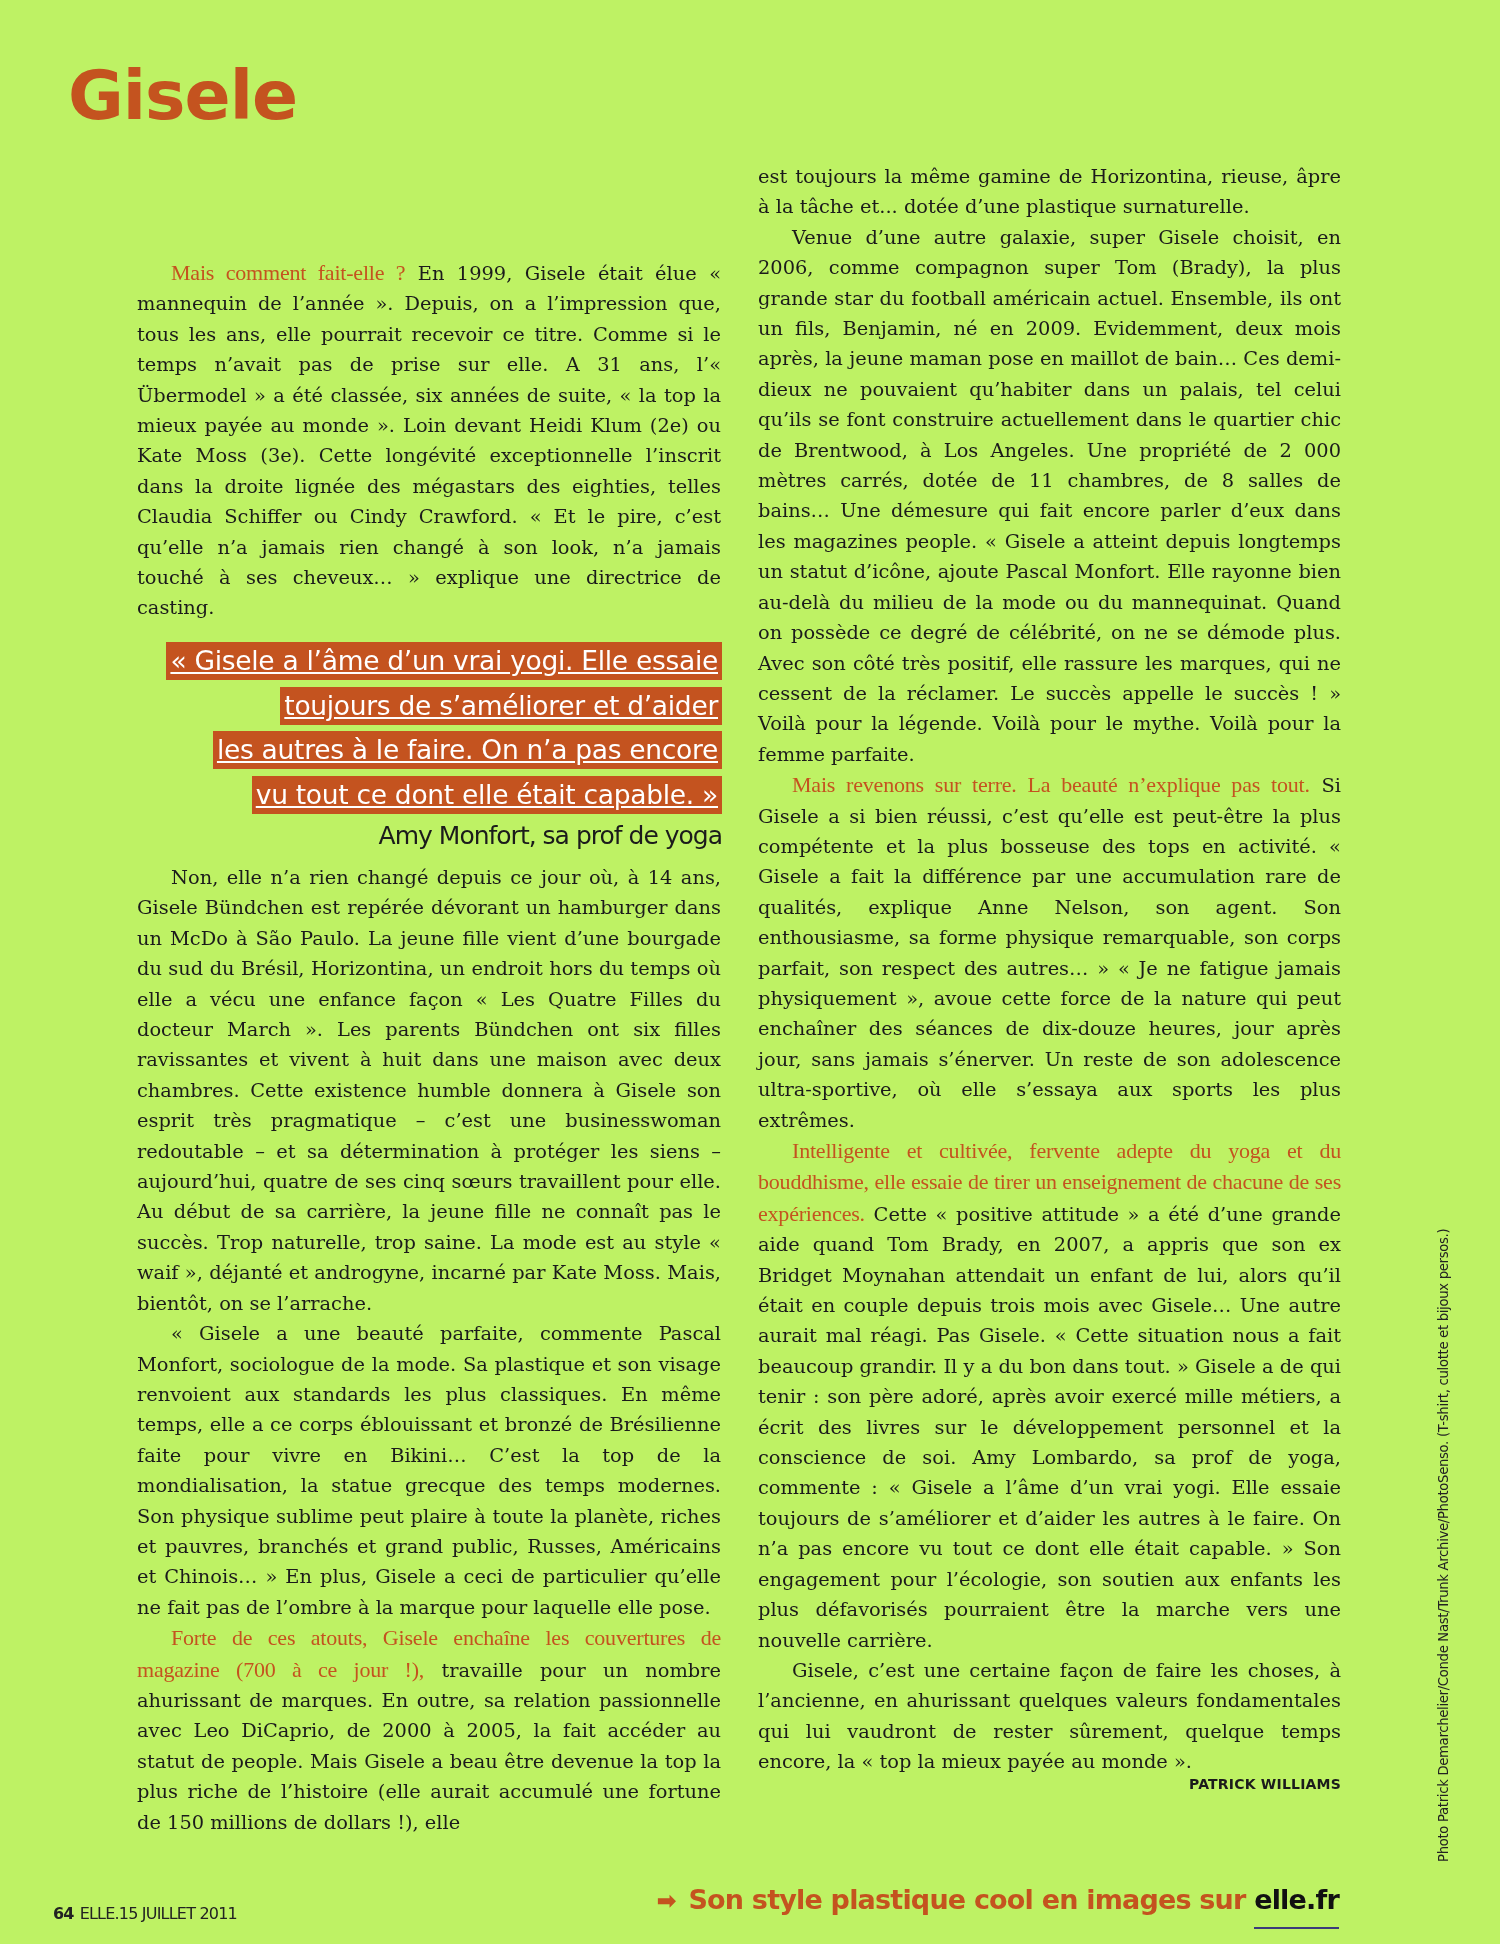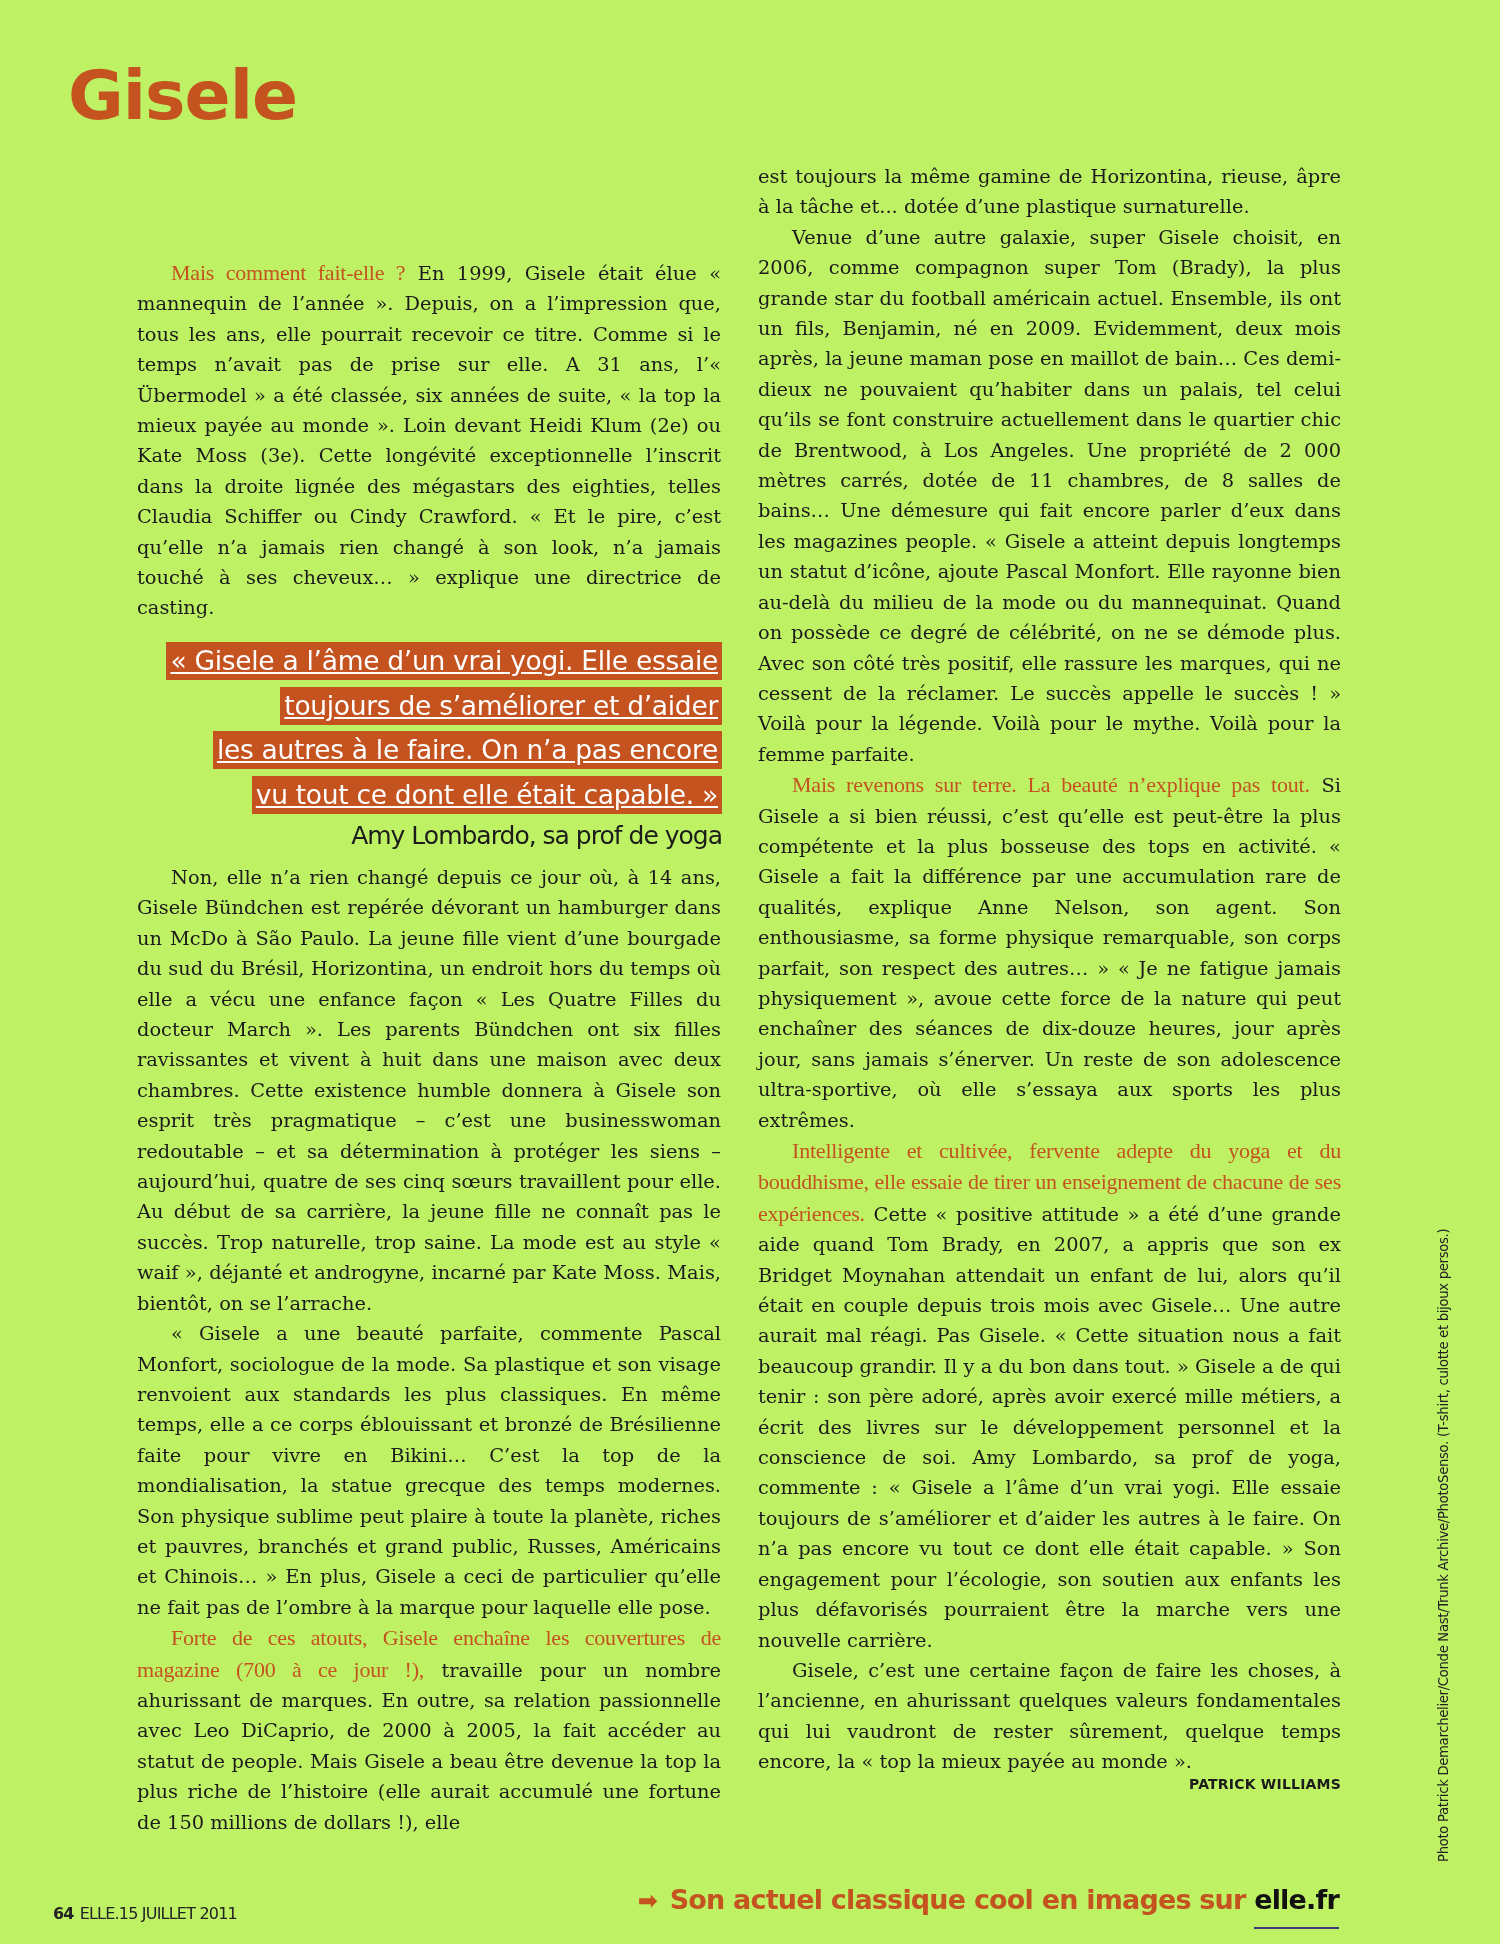--- a/index.html
+++ b/index.html
@@ -79,21 +79,21 @@
 
   <div class="col col-left-a">
       <p><span class="lead">Mais comment fait-elle ?</span><span> En 1999, Gisele était élue « mannequin de l’année ». Depuis, on a l’impression que, tous les ans, elle pourrait recevoir ce titre. Comme si le temps n’avait pas de prise sur elle. A 31 ans, l’« Übermodel » a été classée, six années de suite, « la top la mieux payée au monde ». Loin devant Heidi Klum (2e) ou Kate Moss (3e). Cette longévité exceptionnelle l’inscrit dans la droite lignée des mégastars des eighties, telles Claudia Schiffer ou Cindy Crawford. « Et le pire, c’est qu’elle n’a jamais rien changé à son look, n’a jamais touché à ses cheveux… » explique une directrice de casting.</span></p>
     </div>
 
   <div class="pullquote">
     <div class="pq-line"><span>« Gisele a l’âme d’un vrai yogi. Elle essaie</span></div>
     <div class="pq-line"><span>toujours de s’améliorer et d’aider</span></div>
     <div class="pq-line"><span>les autres à le faire. On n’a pas encore</span></div>
     <div class="pq-line"><span>vu tout ce dont elle était capable. »</span></div>
-    <span class="pq-attrib">Amy Lombardo, sa prof de yoga</span>
+    <span class="pq-attrib">Amy Monfort, sa prof de yoga</span>
   </div>
 
   <div class="col col-left-b">
       <p><span>Non, elle n’a rien changé depuis ce jour où, à 14 ans, Gisele Bündchen est repérée dévorant un hamburger dans un McDo à São Paulo. La jeune fille vient d’une bourgade du sud du Brésil, Horizontina, un endroit hors du temps où elle a vécu une enfance façon « Les Quatre Filles du docteur March ». Les parents Bündchen ont six filles ravissantes et vivent à huit dans une maison avec deux chambres. Cette existence humble donnera à Gisele son esprit très pragmatique – c’est une businesswoman redoutable – et sa détermination à protéger les siens – aujourd’hui, quatre de ses cinq sœurs travaillent pour elle. Au début de sa carrière, la jeune fille ne connaît pas le succès. Trop naturelle, trop saine. La mode est au style « waif », déjanté et androgyne, incarné par Kate Moss. Mais, bientôt, on se l’arrache.</span></p>
       <p><span>« Gisele a une beauté parfaite, commente Pascal Monfort, sociologue de la mode. Sa plastique et son visage renvoient aux standards les plus classiques. En même temps, elle a ce corps éblouissant et bronzé de Brésilienne faite pour vivre en Bikini… C’est la top de la mondialisation, la statue grecque des temps modernes. Son physique sublime peut plaire à toute la planète, riches et pauvres, branchés et grand public, Russes, Américains et Chinois… » En plus, Gisele a ceci de particulier qu’elle ne fait pas de l’ombre à la marque pour laquelle elle pose.</span></p>
       <p><span class="lead">Forte de ces atouts, Gisele enchaîne les couvertures de magazine (700 à ce jour !),</span><span> travaille pour un nombre ahurissant de marques. En outre, sa relation passionnelle avec Leo DiCaprio, de 2000 à 2005, la fait accéder au statut de people. Mais Gisele a beau être devenue la top la plus riche de l’histoire (elle aurait accumulé une fortune de 150 millions de dollars !), elle</span></p>
     </div>
 
   <div class="col col-right">
       <p class="noindent"><span>est toujours la même gamine de Horizontina, rieuse, âpre à la tâche et... dotée d’une plastique surnaturelle.</span></p>
@@ -104,18 +104,18 @@
     </div>
 
   <div class="signature">PATRICK WILLIAMS</div>
 
   <div class="footer-left">
     <span class="pagenum">64</span><span>ELLE.15 JUILLET 2011</span>
   </div>
 
   <div class="footer-promo">
     <span class="arrow">➡</span>
-    <span>Son actuel classique cool en images sur</span>
+    <span>Son style plastique cool en images sur</span>
     <span class="site">elle.fr</span>
   </div>
 
   <div class="credit">Photo Patrick Demarchelier/Conde Nast/Trunk Archive/PhotoSenso. (T-shirt, culotte et bijoux persos.)</div>
 </div>
 
 </body></html>

